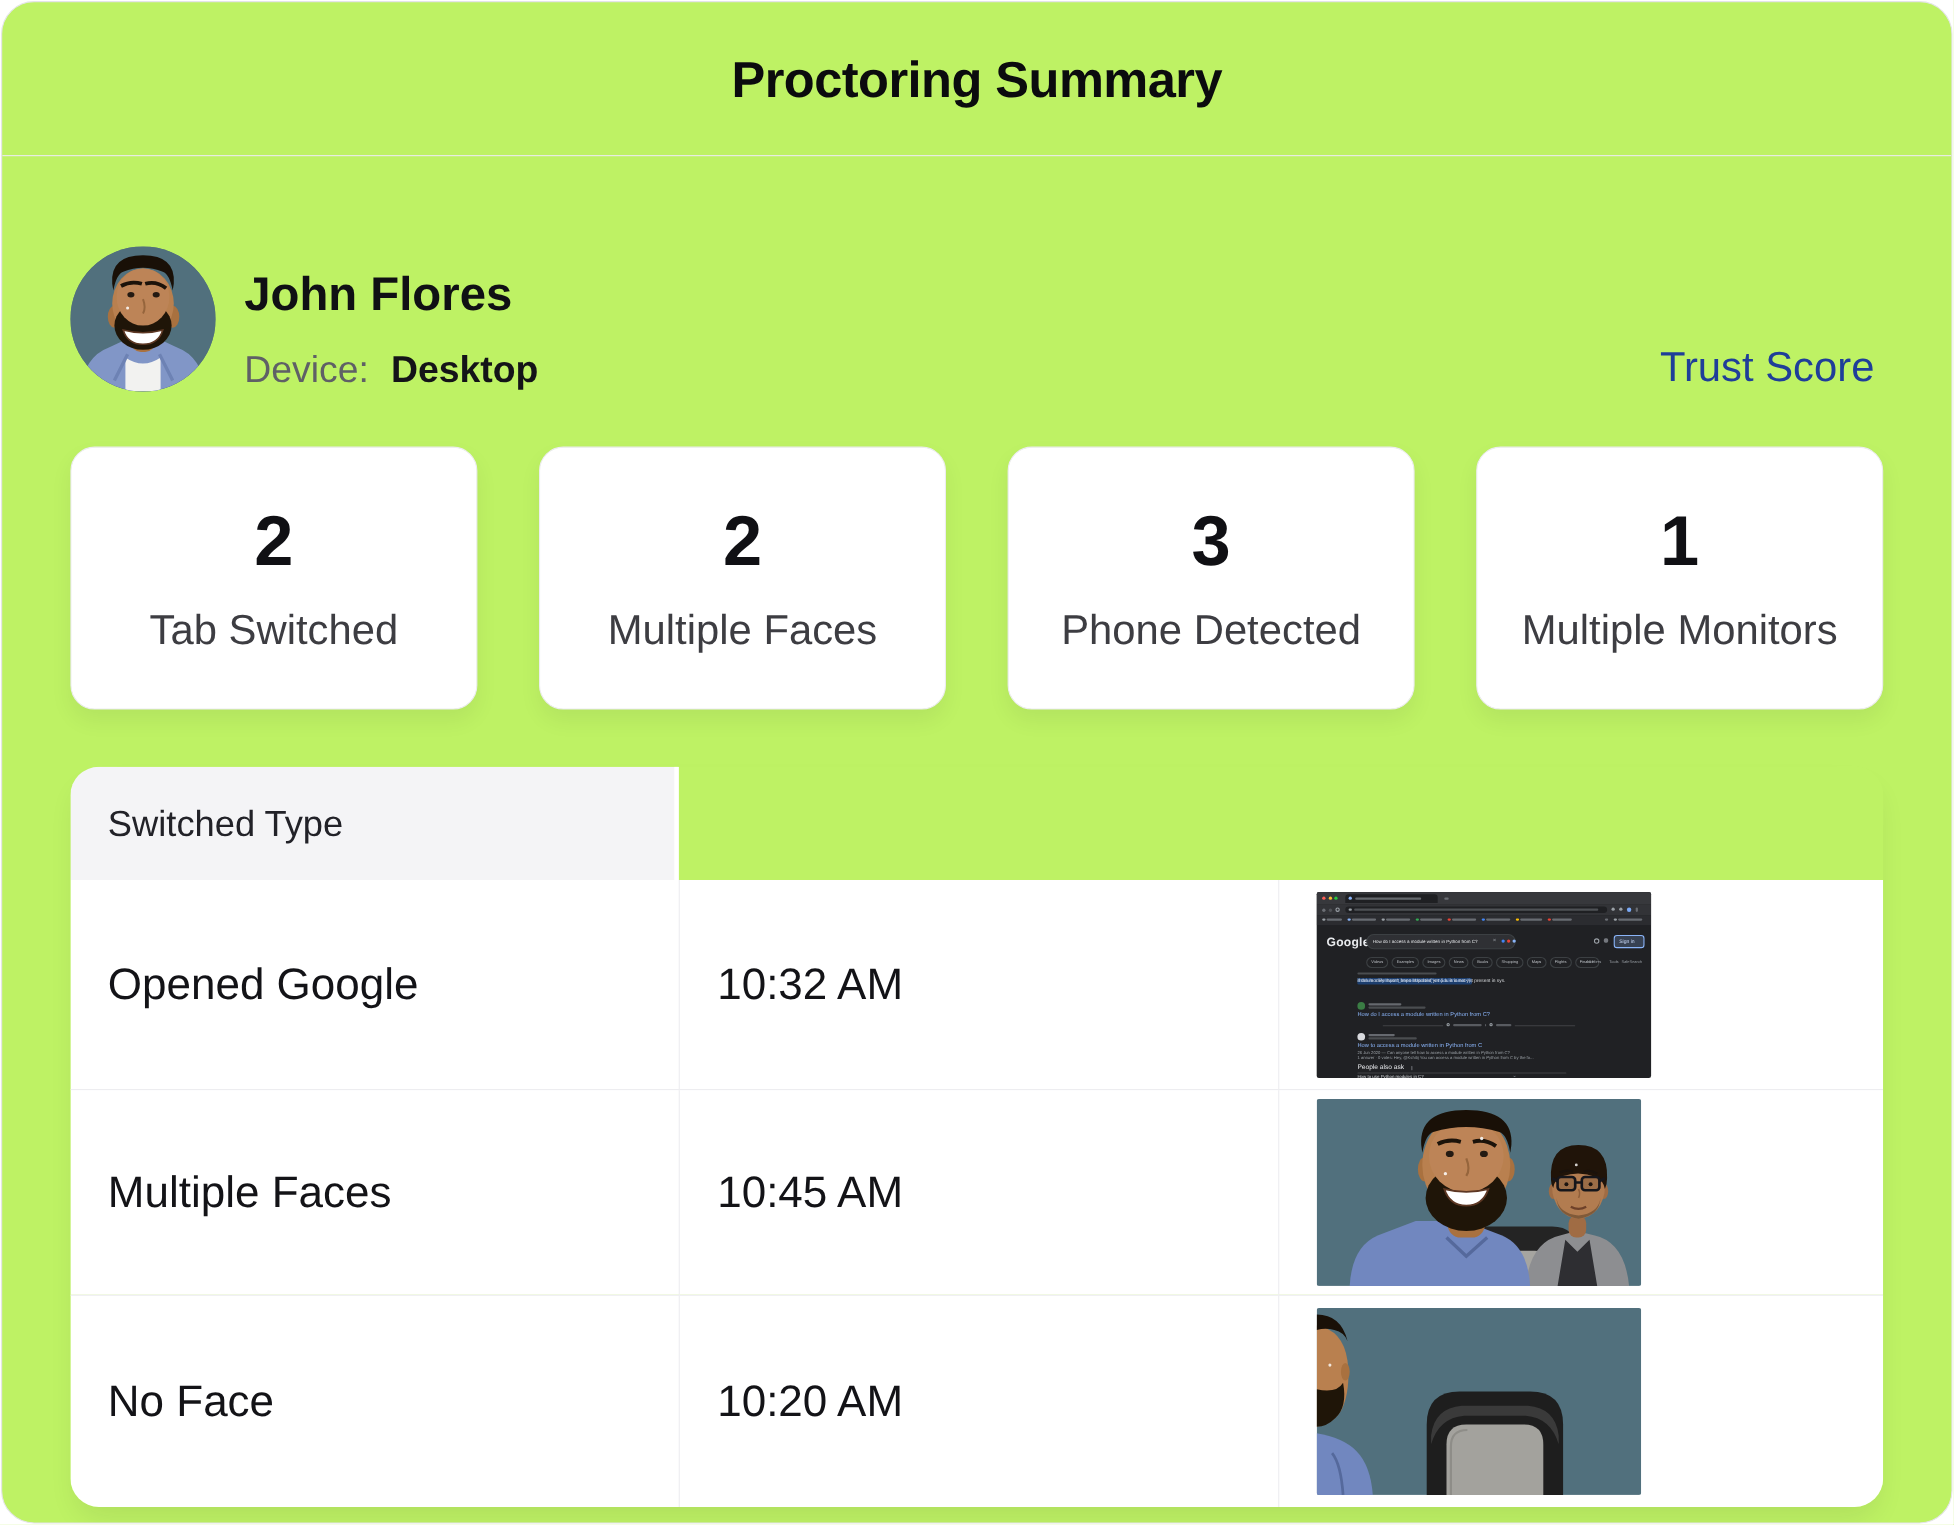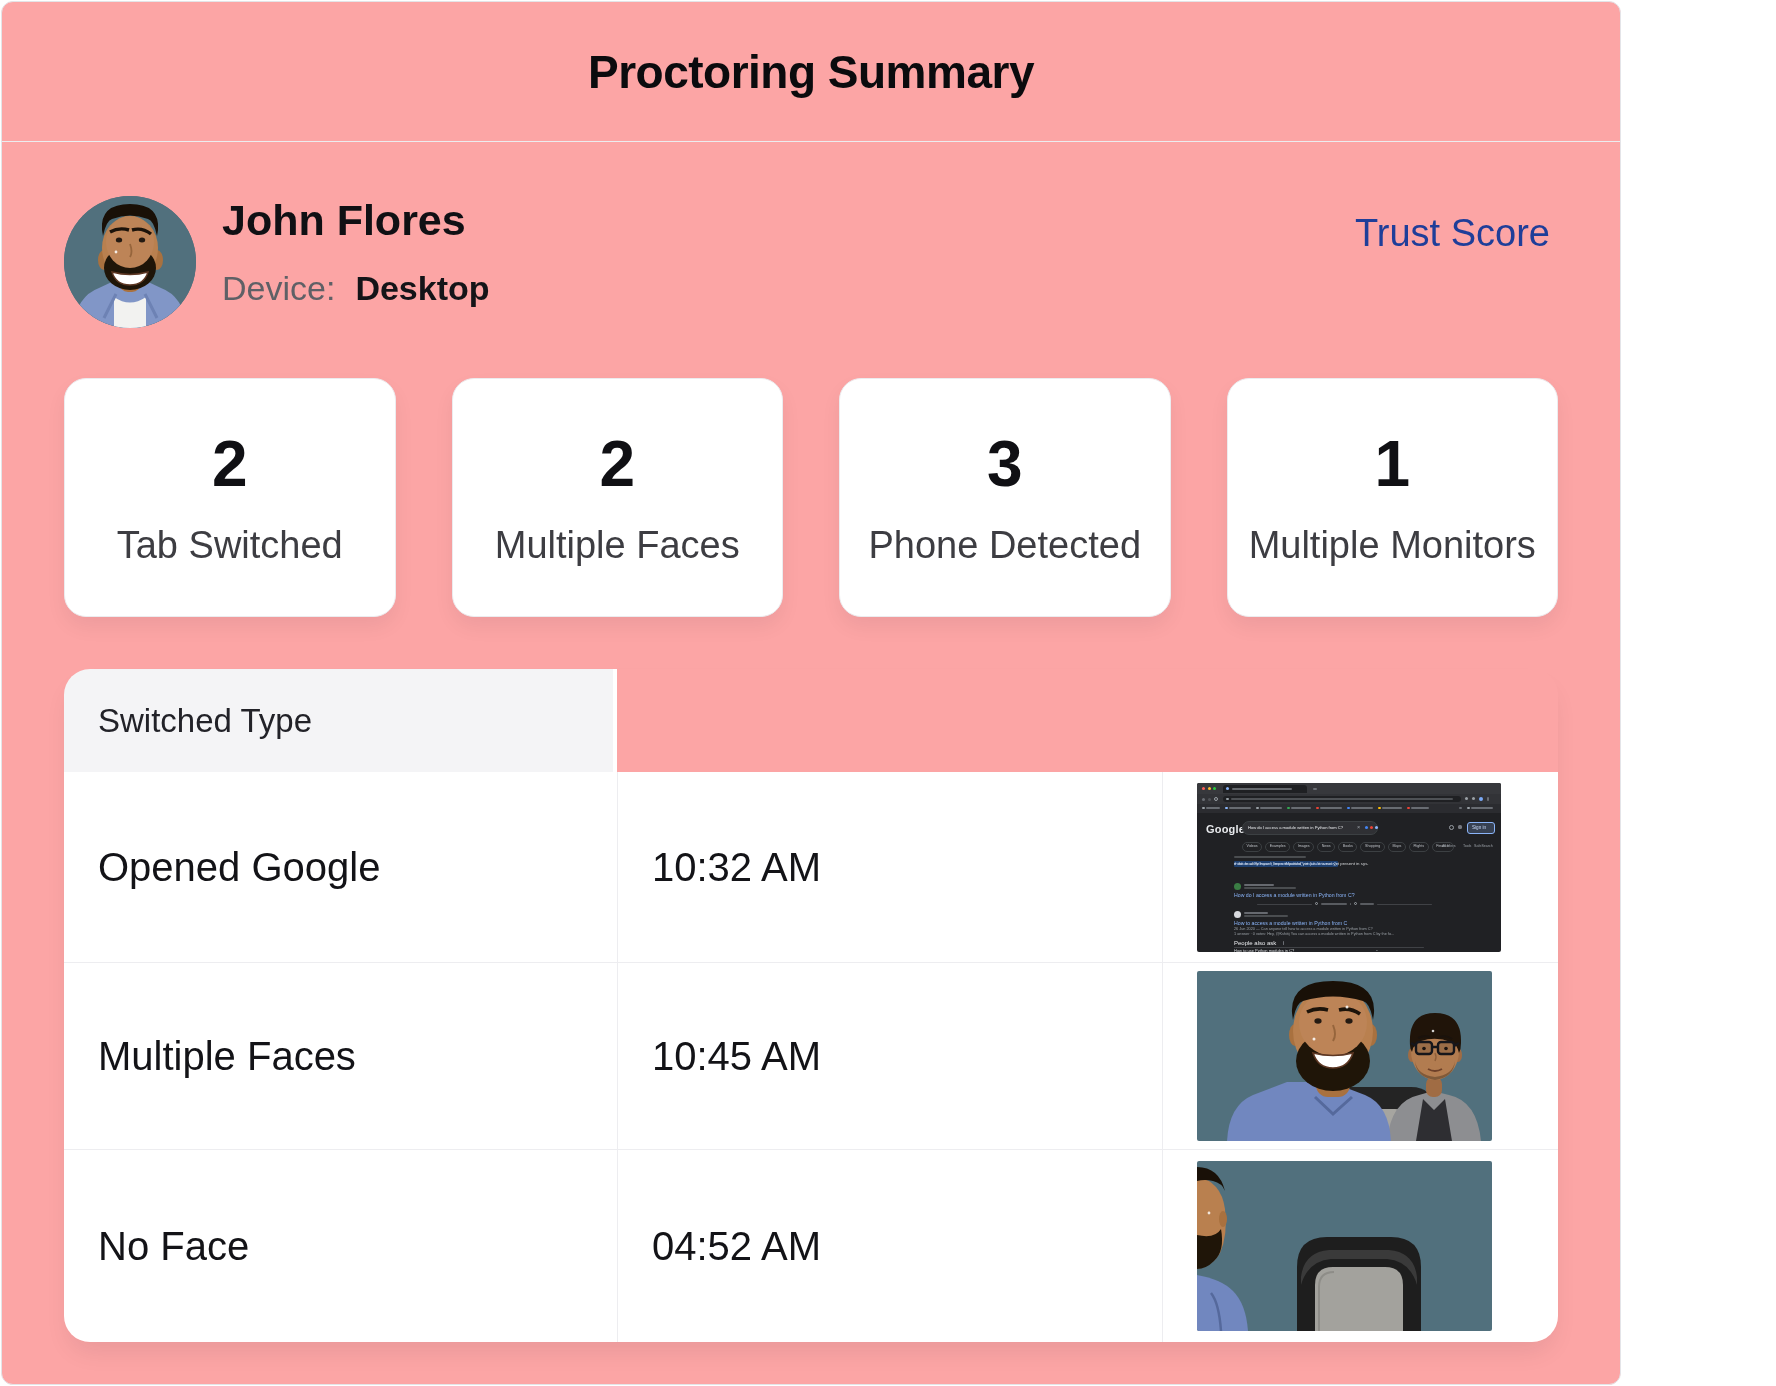--- a/index.html
+++ b/index.html
@@ -1,22 +1,22 @@
 <!DOCTYPE html>
 <html><head>
 <meta charset="utf-8">
 <style>
   html,body{margin:0;padding:0;background:#fff;}
   body{width:1776px;height:1386px;font-family:"Liberation Sans",sans-serif;color:#0c0c0f;-webkit-font-smoothing:antialiased;}
-  .page{position:relative;width:1620px;height:1384px;margin:1px;box-sizing:border-box;border:1px solid #e4e4e8;border-radius:12px;overflow:hidden;background:#fca5a5;}
+  .page{position:relative;width:1774px;height:1384px;margin:1px;box-sizing:border-box;border:1px solid #e4e4e8;border-radius:30px;overflow:hidden;background:#bef264;}
   .titlebar{height:139px;display:flex;align-items:center;justify-content:center;border-bottom:1px solid #ececef;}
   .title{font-size:46px;font-weight:700;letter-spacing:-0.5px;color:#0b0b0e;}
   .content{padding:0 62px;}
   
-  .profile{margin-top:54px;display:flex;align-items:flex-start;}
+  .profile{margin-top:82px;display:flex;align-items:flex-end;}
   .avatar{width:132px;height:132px;border-radius:50%;overflow:hidden;background:#51707d;flex:none;}
   .pinfo{margin-left:26px;}
   .pname{font-size:43px;font-weight:700;color:#101014;}
   .pdevice{margin-top:24px;display:flex;align-items:baseline;font-size:34px;}
   .dlabel{color:#5f6066;}
   .dvalue{margin-left:20px;font-weight:600;color:#141418;}
   .trust{margin-left:auto;text-align:center;padding-right:8px;}
   .tvalue{font-size:57px;font-weight:700;color:#1f3e99;}
   .tlabel{margin-top:16px;font-size:38px;font-weight:500;color:#1f3e99;}
   
@@ -279,21 +279,21 @@
               <path d="M95 42 q-2 -32 41 -32 q43 0 41 32 l-1 7 q-3 -17 -10 -19 q-30 -9 -60 0 q-7 2 -10 19 z" fill="#191007"></path>
               <circle cx="117" cy="68" r="1.5" fill="#ffffff" opacity=".85"></circle>
               <circle cx="150" cy="36" r="1.5" fill="#ffffff" opacity=".85"></circle>
             </g>
           </svg>
         </div>
       </div>
 
       <div class="trow r3">
         <div class="td">No Face</div>
-        <div class="td bL">04:52 AM</div>
+        <div class="td bL">10:20 AM</div>
         <div class="td bL">
           <svg class="photo" viewBox="0 0 295 170">
             <rect width="295" height="170" fill="#51707d"></rect>
 
             <g>
               <path d="M0 170 v-56 q24 4 36 16 q13 13 15 40 z" fill="#7187bf"></path>
               <path d="M14 132 q8 10 10 38" stroke="#55699c" stroke-width="2.5" fill="none"></path>
               <path d="M0 16 q24 4 28 32 q3 26 -5 44 q-8 14 -23 16 z" fill="#b9804f"></path>
               <path d="M0 74 q18 4 24 -6 q4 22 -7 32 q-8 8 -17 8 z" fill="#1f1508"></path>
               <path d="M0 6 q22 0 28 24 q-3 -8 -12 -10 q-8 -2 -16 0 z" fill="#191007"></path>

